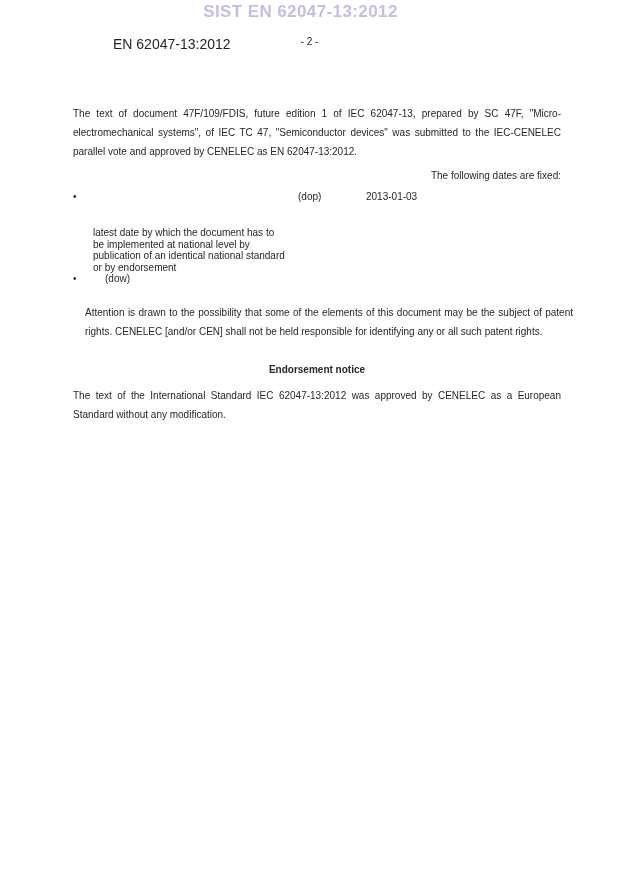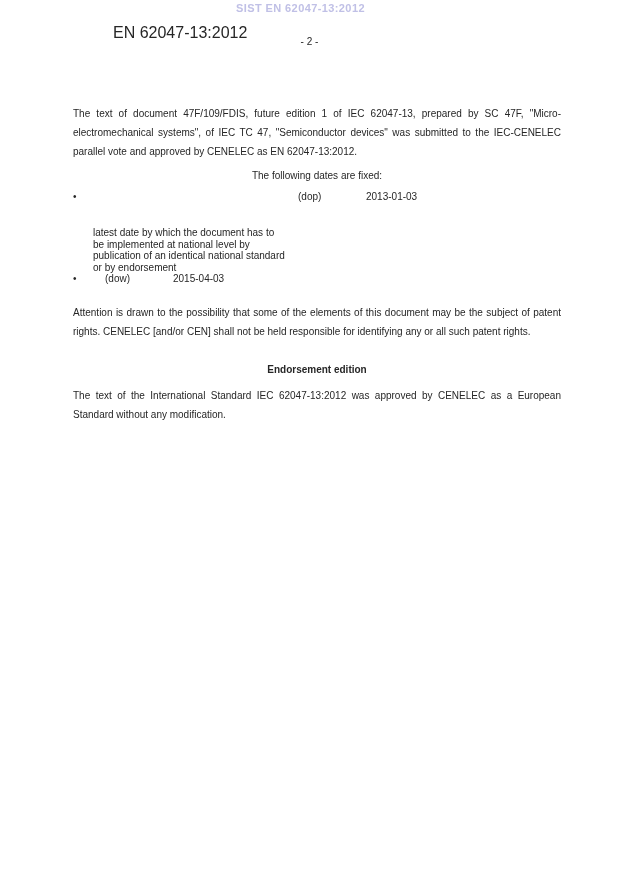--- a/index.html
+++ b/index.html
@@ -17,29 +17,29 @@
     font-size: 10px;
     overflow: hidden;
   }
   .abs { position: absolute; }
 
   .watermark {
     top: 2px;
     left: 0;
     width: 601px;
     text-align: center;
-    font-size: 11px;
+    font-size: 17px;
     font-weight: bold;
     letter-spacing: 0.4px;
     color: #c0c0e6;
   }
   .header-left {
-    top: 24px;
+    top: 36px;
     left: 73px;
-    font-size: 16px;
+    font-size: 14px;
     padding-left: 40px;
   }
   .page-number {
     top: 36px;
     left: 0;
     width: 619px;
     text-align: center;
     font-size: 10px;
   }
   .section-heading {
@@ -53,22 +53,22 @@
   .heading-endorsement { top: 364px; }
 
   .body-para {
     left: 73px;
     width: 488px;
     text-align: justify;
     line-height: 19px;
     font-size: 10px;
   }
   .para-intro   { top: 104px; }
-  .dates-intro  { top: 166px; width: 488px; text-align: center; }
-  .para-attention { top: 303px; }
+  .dates-intro  { top: 166px; width: 488px; text-align: right; }
+  .para-attention { top: 303px; margin-left: 12px; }
   .para-endorsement { top: 386px; }
 
   .dates-block {
     top: 191px;
     left: 73px;
     width: 488px;
     line-height: 11.5px;
     font-size: 10px;
   }
   .date-row { display: flex; align-items: flex-start; }
@@ -96,23 +96,22 @@
   <div class="abs dates-block">
     <div class="date-row">
       <span class="bullet-cell">•</span>
       <span class="date-text-cell">latest date by which the document has to be implemented at national level by publication of an identical national standard or by endorsement</span>
       <span class="date-label-cell">(dop)</span>
       <span class="date-value-cell">2013-01-03</span>
     </div>
     <div class="date-row">
       <span class="bullet-cell">•</span>
       <span class="date-label-cell">(dow)</span>
-      <span class="date-value-cell">2015-04-03</span>
     </div>
   </div>
 
   <div class="abs body-para para-attention">Attention is drawn to the possibility that some of the elements of this document may be the subject of patent rights. CENELEC [and/or CEN] shall not be held responsible for identifying any or all such patent rights.</div>
 
-  <div class="abs section-heading heading-endorsement">Endorsement edition</div>
+  <div class="abs section-heading heading-endorsement">Endorsement notice</div>
 
   <div class="abs body-para para-endorsement">The text of the International Standard IEC 62047-13:2012 was approved by CENELEC as a European Standard without any modification.</div>
 
 </div>
 
 </body></html>

